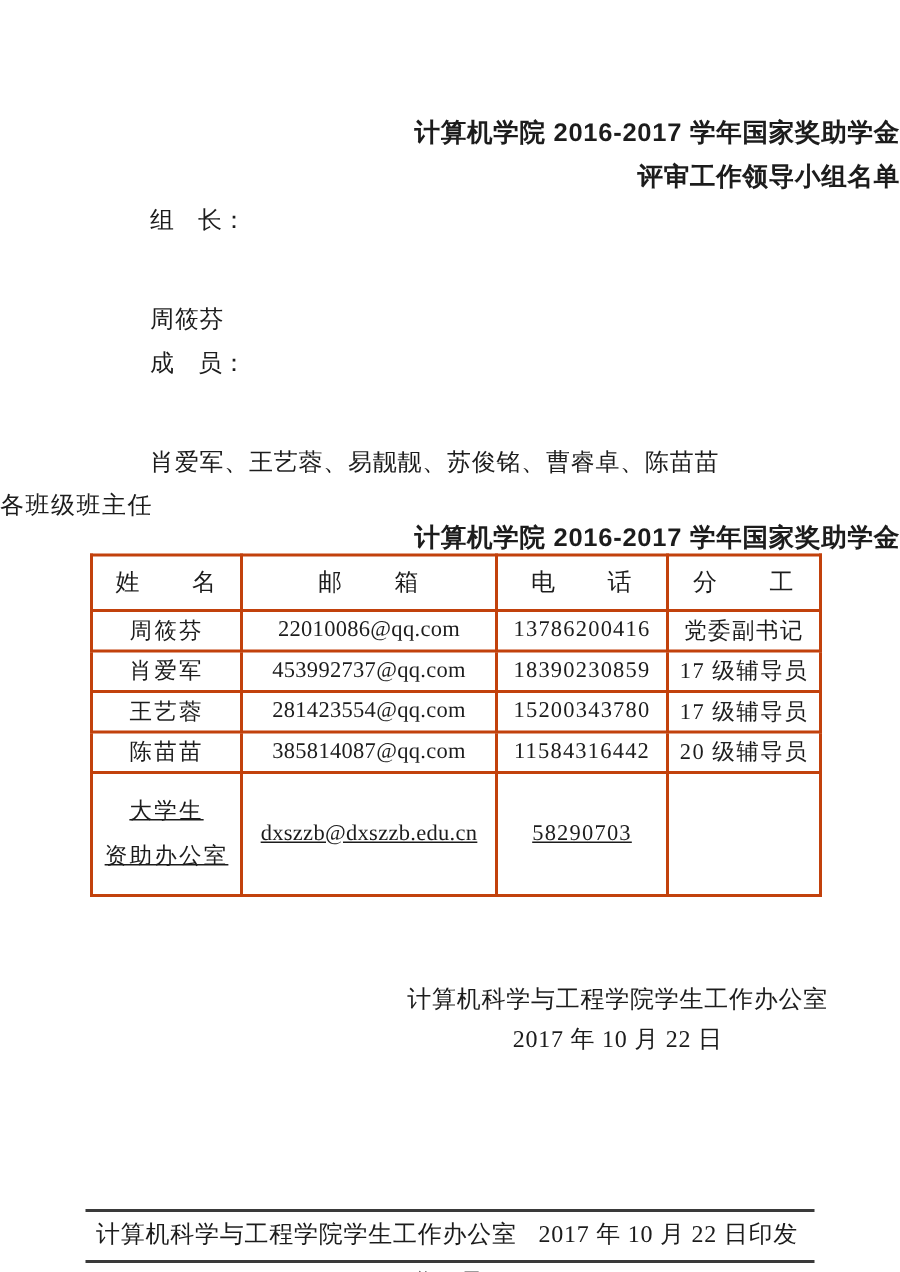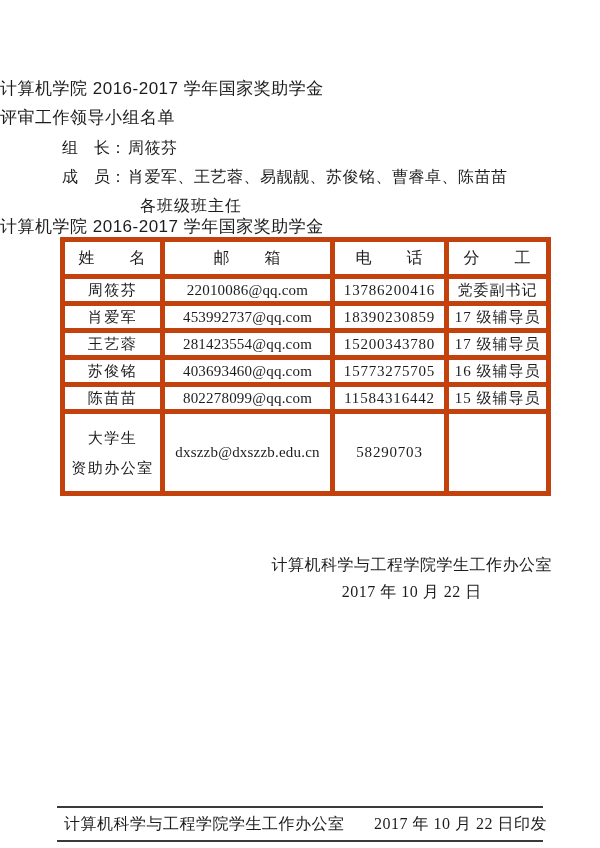--- a/index.html
+++ b/index.html
@@ -4,43 +4,43 @@
 <style>
   html, body { margin: 0; padding: 0; background: #ffffff; }
   body {
     width: 600px; height: 848px; overflow: hidden; position: relative;
     font-family: "Liberation Serif", "DejaVu Serif", serif;
     color: #1c1c1c;
   }
   .page { position: relative; width: 600px; height: 848px; }
 
   
-  .title-block { text-align: left; font-family: "Liberation Sans", "DejaVu Sans", sans-serif; font-weight: 400; }
+  .title-block { text-align: right; font-family: "Liberation Sans", "DejaVu Sans", sans-serif; font-weight: 700; }
   .title1 { margin-top: 74px; font-size: 17px; line-height: 29px; letter-spacing: 0.5px; }
   .title2 { margin-top: -7px; font-size: 17px; line-height: 27px; letter-spacing: 0.5px; }
 
   
   .leaders { margin-top: 1px; font-size: 16px; line-height: 29px; }
-  .kv { display: flex; padding-left: 62px; }
+  .kv { display: flex; padding-left: 100px; flex-direction: column; }
   .kv-label { width: 66px; flex: 0 0 66px; }
   .kv-value { letter-spacing: 0.5px; }
-  .indent2 { padding-left: 140px; letter-spacing: 1px; }
+  .indent2 { letter-spacing: 1px; }
 
   
   table.contact {
     border-collapse: collapse; table-layout: fixed;
     width: 486px; margin: -3px 0 0 60px;
   }
   table.contact th, table.contact td {
-    border: 5px solid #c2410c; text-align: center; vertical-align: middle;
+    border: 2px solid #c2410c; text-align: center; vertical-align: middle;
     padding: 0; font-weight: normal; overflow: hidden;
   }
   table.contact thead tr { height: 37px; }
   table.contact tbody tr { height: 27px; }
-  table.contact tbody tr.office-row { height: 82px; }
+  table.contact tbody tr.office-row { height: 82px; text-decoration: underline; }
   table.contact th { font-size: 16px; letter-spacing: 1px; }
   table.contact td { font-size: 15px; }
   td.c-name { letter-spacing: 1.5px; }
   td.c-email { letter-spacing: 0.2px; }
   td.c-phone { letter-spacing: 0.8px; }
   td.c-duty { letter-spacing: 1px; }
   .office-name div { line-height: 30px; }
 
   
   .signature {
@@ -50,21 +50,21 @@
   }
 
   
   .rule { position: absolute; left: 57px; right: 57px; border-top: 2px solid #3a3a3a; }
   .rule-top { top: 732px; }
   .rule-bottom { top: 766px; }
   .footer-line {
     position: absolute; top: 736px; left: 64px; right: 57px;
     font-size: 16px; line-height: 28px; letter-spacing: 0.5px; white-space: nowrap;
   }
-  .footer-issue-date { margin-left: 25px; }
+  .footer-issue-date { margin-left: 10px; }
   .page-number {
     position: absolute; top: 772px; left: 0; width: 600px;
     text-align: center; font-size: 10px; line-height: 14px;
     letter-spacing: 3px; color: #3c3c3c;
   }
 </style>
 </head>
 <body>
 
 <div class="page">
@@ -118,30 +118,24 @@
         <td class="c-phone">18390230859</td>
         <td class="c-duty">17 级辅导员</td>
       </tr>
       <tr>
         <td class="c-name">王艺蓉</td>
         <td class="c-email">281423554@qq.com</td>
         <td class="c-phone">15200343780</td>
         <td class="c-duty">17 级辅导员</td>
       </tr>
       <tr>
-        <td class="c-name">苏俊铭</td>
-        <td class="c-email">403693460@qq.com</td>
-        <td class="c-phone">15773275705</td>
-        <td class="c-duty">16 级辅导员</td>
-      </tr>
-      <tr>
         <td class="c-name">陈苗苗</td>
-        <td class="c-email">802278099@qq.com</td>
+        <td class="c-email">385814087@qq.com</td>
         <td class="c-phone">11584316442</td>
-        <td class="c-duty">15 级辅导员</td>
+        <td class="c-duty">20 级辅导员</td>
       </tr>
       <tr class="office-row">
         <td class="c-name office-name">
           <div>大学生</div>
           <div>资助办公室</div>
         </td>
         <td class="c-email">dxszzb@dxszzb.edu.cn</td>
         <td class="c-phone">58290703</td>
         <td class="c-duty"></td>
       </tr>

